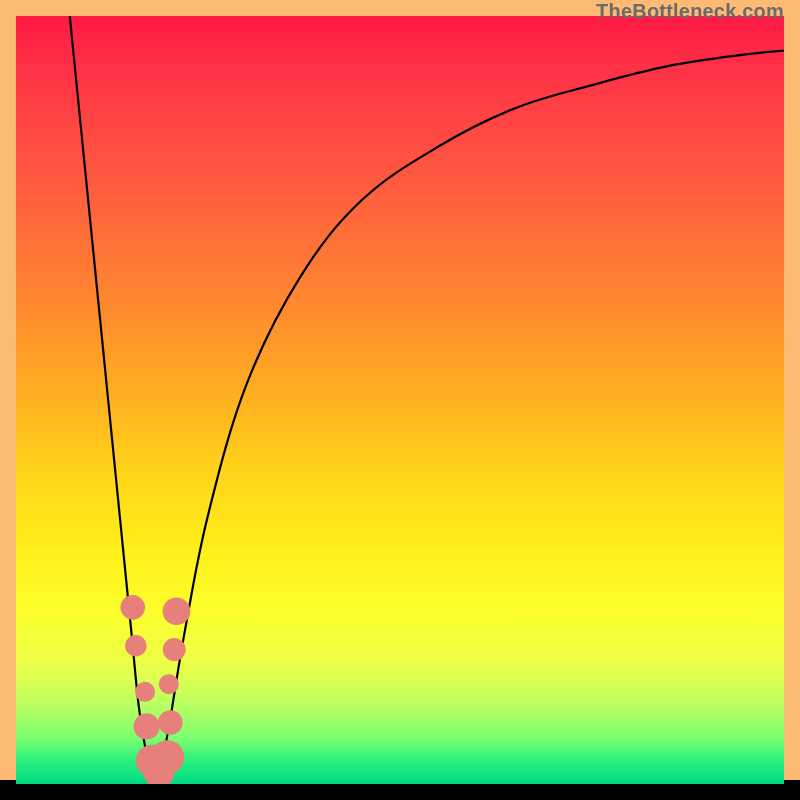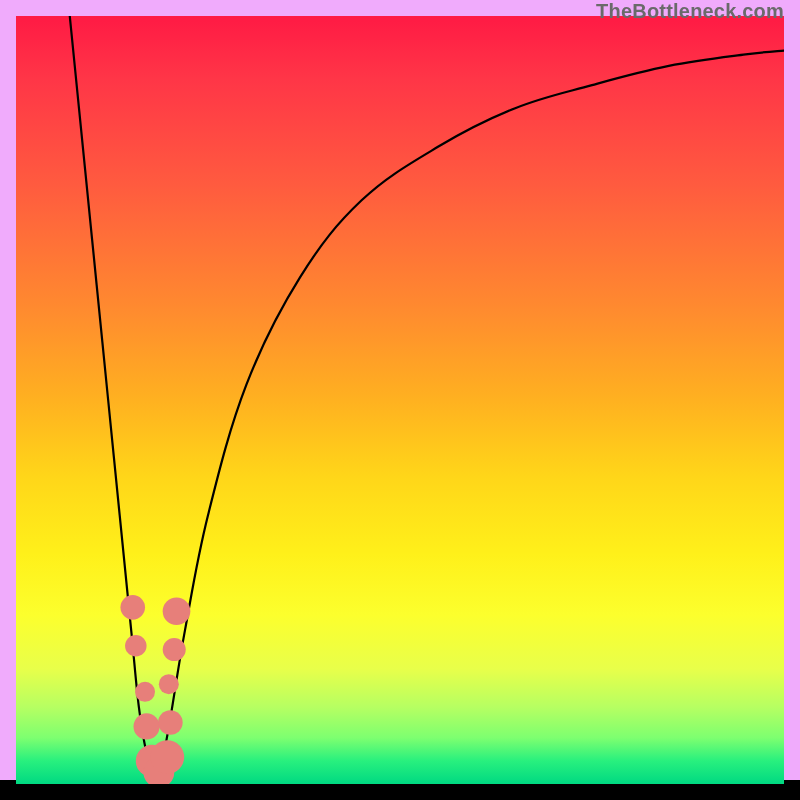--- a/index.html
+++ b/index.html
@@ -9,21 +9,21 @@
     height: 800px;
     background: #000;
     overflow: hidden;
   }
   .frame {
     position: absolute;
     top: 0;
     left: 0;
     width: 800px;
     height: 780px;
-    background: #f0abfc;
+    background: #fdba74;
   }
   .plot {
     position: absolute;
     top: 16px;
     left: 16px;
     width: 768px;
     height: 768px;
     overflow: hidden;
   }
   .gradient {

